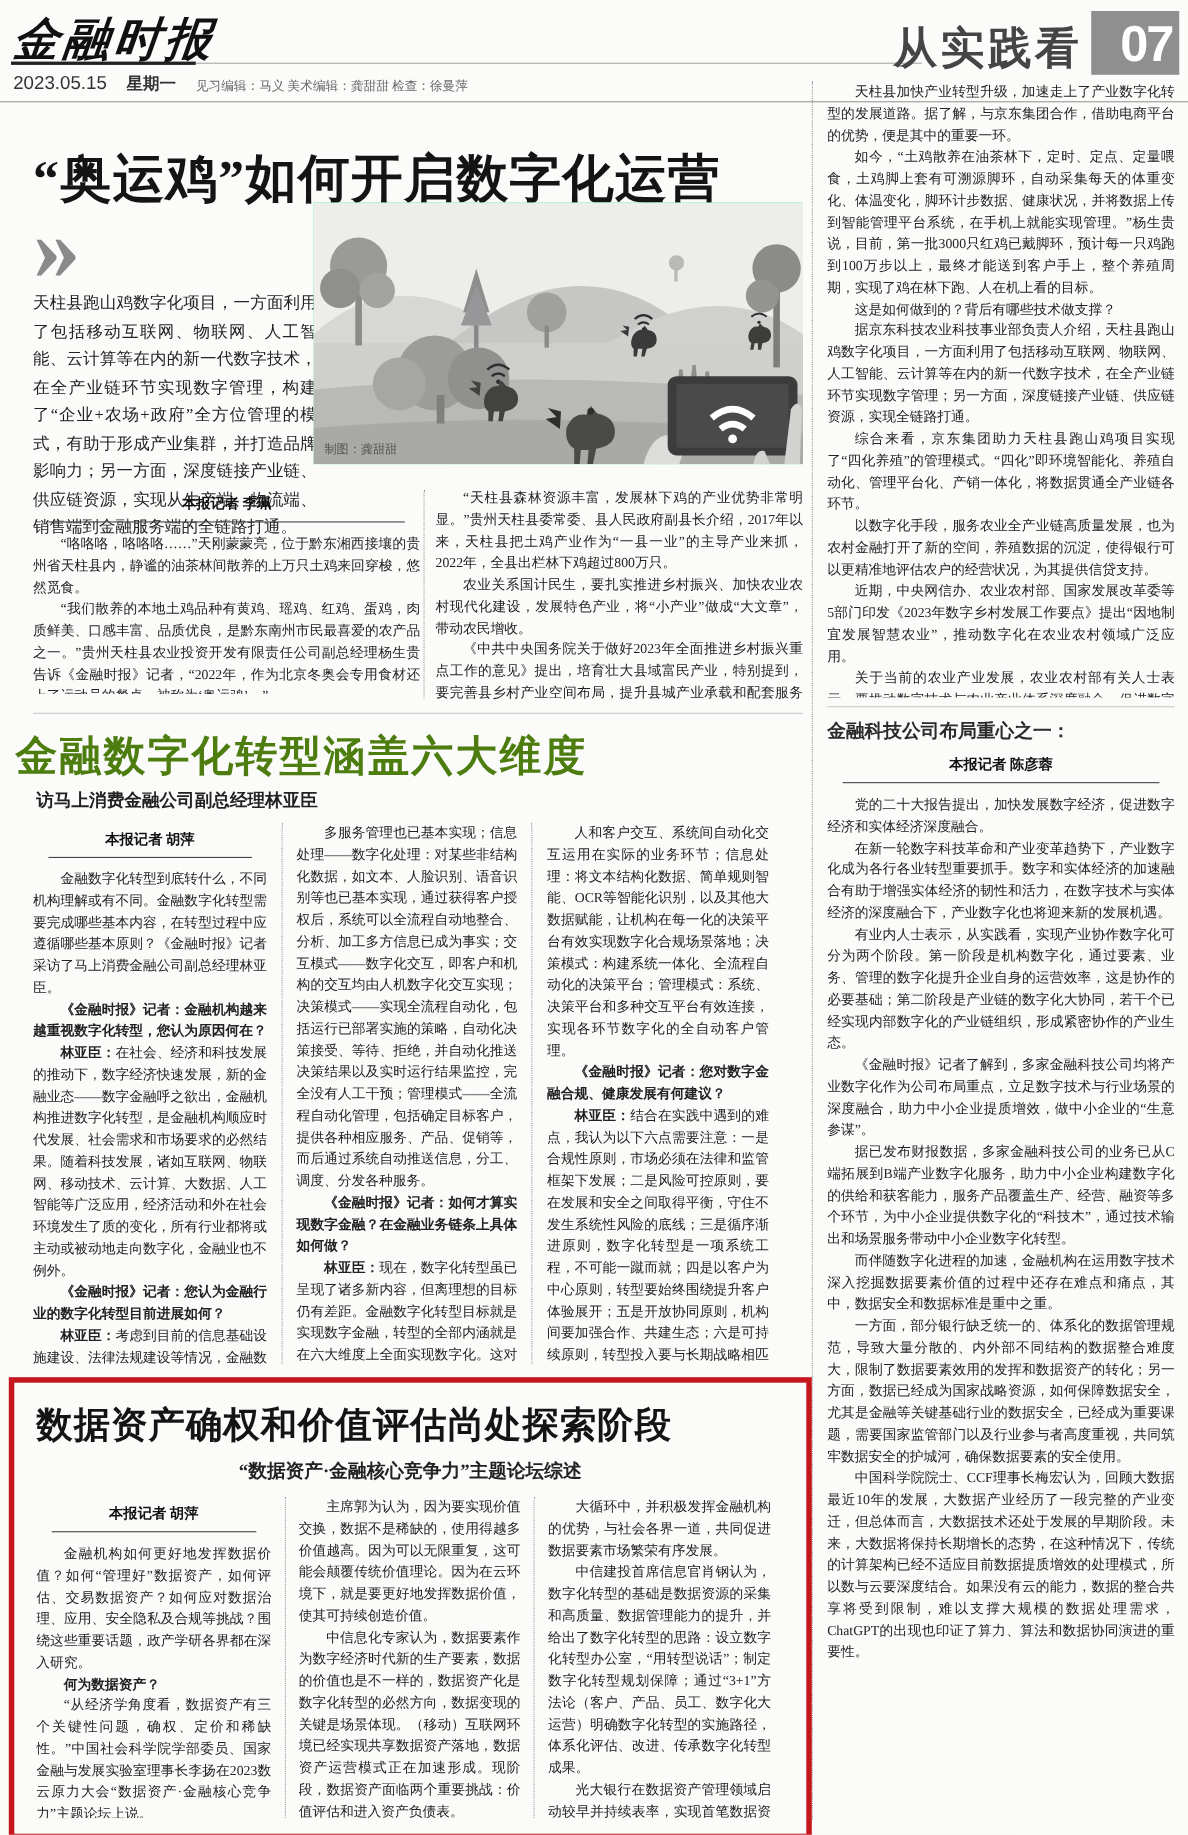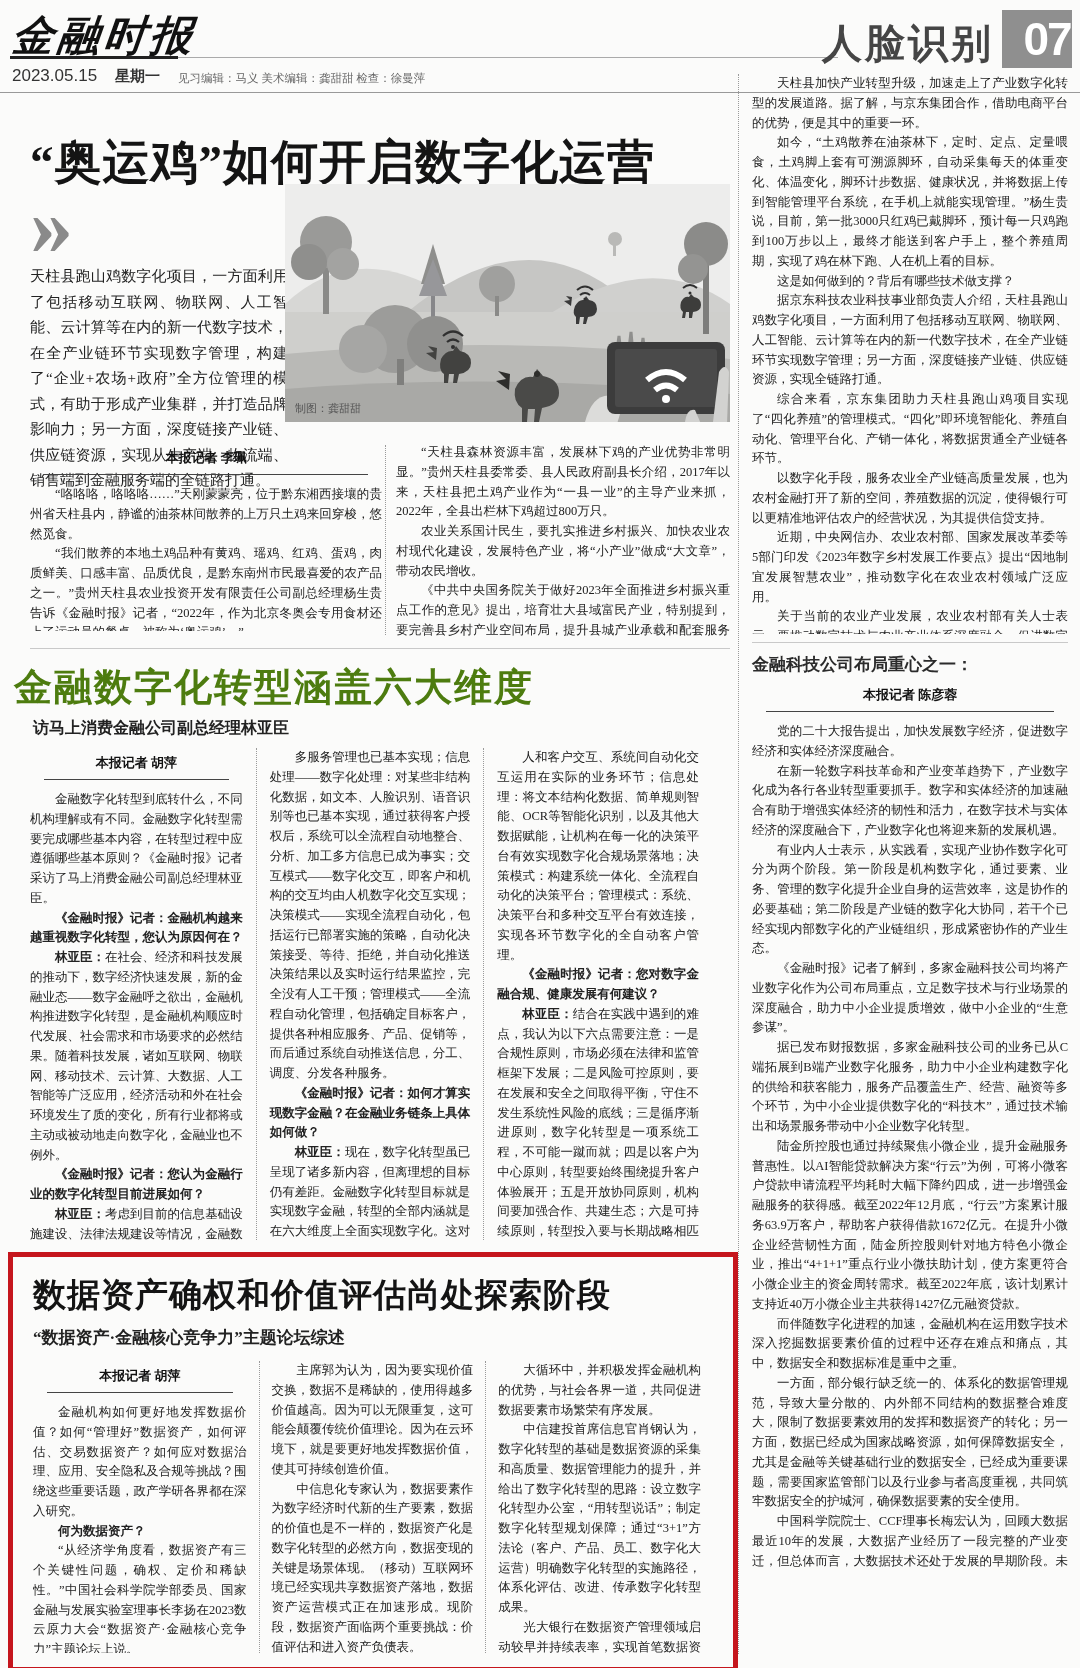--- a/index.html
+++ b/index.html
@@ -15,21 +15,21 @@
   }
   .logo-bar { position:absolute; left:10px; top:56px; width:168px; height:3px; background:#222; }
   .logo-thin { position:absolute; left:178px; top:57px; width:660px; height:1px; background:#aaa; }
   .dateline { position:absolute; left:12px; top:66px; display:flex; align-items:flex-end; gap:18px; }
   .d-date { font-size:17px; color:#333; font-family:"Liberation Sans",sans-serif; }
   .d-week { font-size:15px; font-weight:bold; color:#333; }
   .d-credits { font-size:11.5px; color:#666; }
   .section-head { position:absolute; right:8px; top:10px; display:flex; align-items:flex-end; gap:8px; }
   .section-name { font-size:40px; font-weight:bold; color:#454545; letter-spacing:3px; line-height:1; padding-bottom:4px; }
   .page-num {
-    width:70px; height:58px; background:#8f8f8f; color:#fff; font-size:46px; font-weight:900;
+    width:80px; height:58px; background:#8f8f8f; color:#fff; font-size:46px; font-weight:900;
     font-family:"Liberation Sans",sans-serif; display:flex; align-items:center; justify-content:center;
     letter-spacing:-2px;
     padding-left:20px;
   }
   .header-rule { position:absolute; left:0; top:92px; width:1080px; height:1px; background:#999; }
 
   
   .body-text p { font-size:12.5px; line-height:1.58; text-align:justify; text-indent:2em; color:#222; }
   .body-text p b { font-weight:bold; }
   .byline {
@@ -71,40 +71,40 @@
   .kicker { font-size:17px; font-weight:bold; color:#2b2b2b; margin-bottom:4px; }
   .right-headline { font-size:30px; font-weight:900; color:#141414; letter-spacing:1px; margin-bottom:12px; }
   .right-body { height:846px; overflow:hidden; }
 
   
   .red-box {
     position:absolute; left:8px; top:1252px; width:730px; height:420px;
     border:5px solid #c5161d; background:#fbfbfa; padding:16px 20px 8px 20px; overflow:hidden;
   }
   .bottom-headline { font-size:33px; font-weight:900; color:#141414; letter-spacing:1px; }
-  .bottom-subhead { font-size:17px; font-weight:bold; color:#222; margin:8px 0 12px; }
+  .bottom-subhead { font-size:17px; font-weight:bold; color:#222; margin:8px 0 12px;text-align:center; }
   .bottom-cols { display:flex; height:292px; overflow:hidden; }
   .bottom-col { width:230px; padding-right:12px; overflow:hidden; }
   .bottom-col + .bottom-col { padding-left:12px; }
 </style>
 </head>
 <body>
 
 <div id="page">
 
   <div class="logo">金融时报</div>
   <div class="logo-bar"></div>
   <div class="logo-thin"></div>
   <div class="dateline">
     <span class="d-date">2023.05.15</span>
     <span class="d-week">星期一</span>
     <span class="d-credits">见习编辑：马义  美术编辑：龚甜甜  检查：徐曼萍</span>
   </div>
   <div class="section-head">
-    <span class="section-name">人脸识别</span>
+    <span class="section-name">从实践看</span>
     <span class="page-num">07</span>
   </div>
   <div class="header-rule"></div>
 
   <h1 class="main-headline">“奥运鸡”如何开启数字化运营</h1>
 
   <div class="intro-wrap">
     <span class="chevrons">»</span>
     <p class="intro-text">天柱县跑山鸡数字化项目，一方面利用了包括移动互联网、物联网、人工智能、云计算等在内的新一代数字技术，在全产业链环节实现数字管理，构建了“企业+农场+政府”全方位管理的模式，有助于形成产业集群，并打造品牌影响力；另一方面，深度链接产业链、供应链资源，实现从生产端、物流端、销售端到金融服务端的全链路打通。</p>
   </div>
@@ -256,21 +256,20 @@
       </div>
     <div class="right-rule"></div>
     <div class="kicker">金融科技公司布局重心之一：</div>
     <div class="byline">本报记者 陈彦蓉</div>
     <div class="right-body body-text">
         <p>党的二十大报告提出，加快发展数字经济，促进数字经济和实体经济深度融合。</p>
         <p>在新一轮数字科技革命和产业变革趋势下，产业数字化成为各行各业转型重要抓手。数字和实体经济的加速融合有助于增强实体经济的韧性和活力，在数字技术与实体经济的深度融合下，产业数字化也将迎来新的发展机遇。</p>
         <p>有业内人士表示，从实践看，实现产业协作数字化可分为两个阶段。第一阶段是机构数字化，通过要素、业务、管理的数字化提升企业自身的运营效率，这是协作的必要基础；第二阶段是产业链的数字化大协同，若干个已经实现内部数字化的产业链组织，形成紧密协作的产业生态。</p>
         <p>《金融时报》记者了解到，多家金融科技公司均将产业数字化作为公司布局重点，立足数字技术与行业场景的深度融合，助力中小企业提质增效，做中小企业的“生意参谋”。</p>
         <p>据已发布财报数据，多家金融科技公司的业务已从C端拓展到B端产业数字化服务，助力中小企业构建数字化的供给和获客能力，服务产品覆盖生产、经营、融资等多个环节，为中小企业提供数字化的“科技木”，通过技术输出和场景服务带动中小企业数字化转型。</p>
-        <p>陆金所控股也通过持续聚焦小微企业，提升金融服务普惠性。以AI智能贷款解决方案“行云”为例，可将小微客户贷款申请流程平均耗时大幅下降约四成，进一步增强金融服务的获得感。截至2022年12月底，“行云”方案累计服务63.9万客户，帮助客户获得借款1672亿元。在提升小微企业经营韧性方面，陆金所控股则针对地方特色小微企业，推出“4+1+1”重点行业小微扶助计划，使方案更符合小微企业主的资金周转需求。截至2022年底，该计划累计支持近40万小微企业主共获得1427亿元融资贷款。</p>
         <p>而伴随数字化进程的加速，金融机构在运用数字技术深入挖掘数据要素价值的过程中还存在难点和痛点，其中，数据安全和数据标准是重中之重。</p>
         <p>一方面，部分银行缺乏统一的、体系化的数据管理规范，导致大量分散的、内外部不同结构的数据整合难度大，限制了数据要素效用的发挥和数据资产的转化；另一方面，数据已经成为国家战略资源，如何保障数据安全，尤其是金融等关键基础行业的数据安全，已经成为重要课题，需要国家监管部门以及行业参与者高度重视，共同筑牢数据安全的护城河，确保数据要素的安全使用。</p>
         <p>中国科学院院士、CCF理事长梅宏认为，回顾大数据最近10年的发展，大数据产业经历了一段完整的产业变迁，但总体而言，大数据技术还处于发展的早期阶段。未来，大数据将保持长期增长的态势，在这种情况下，传统的计算架构已经不适应目前数据提质增效的处理模式，所以数与云要深度结合。如果没有云的能力，数据的整合共享将受到限制，难以支撑大规模的数据处理需求，ChatGPT的出现也印证了算力、算法和数据协同演进的重要性。</p>
       </div>
   </div>
 
   <div class="red-box">
     <h2 class="bottom-headline">数据资产确权和价值评估尚处探索阶段</h2>
     <div class="bottom-subhead">“数据资产·金融核心竞争力”主题论坛综述</div>
     <div class="bottom-cols">

